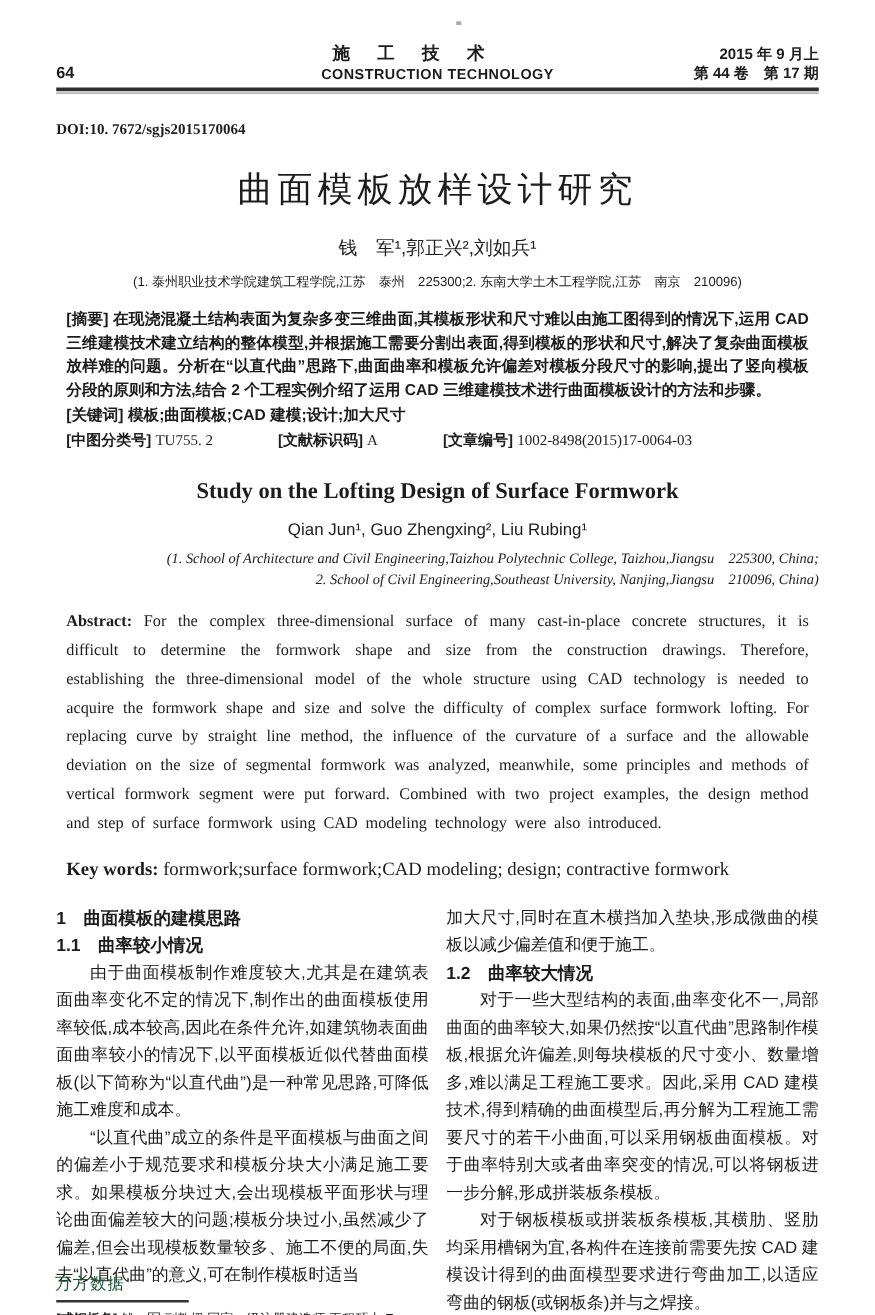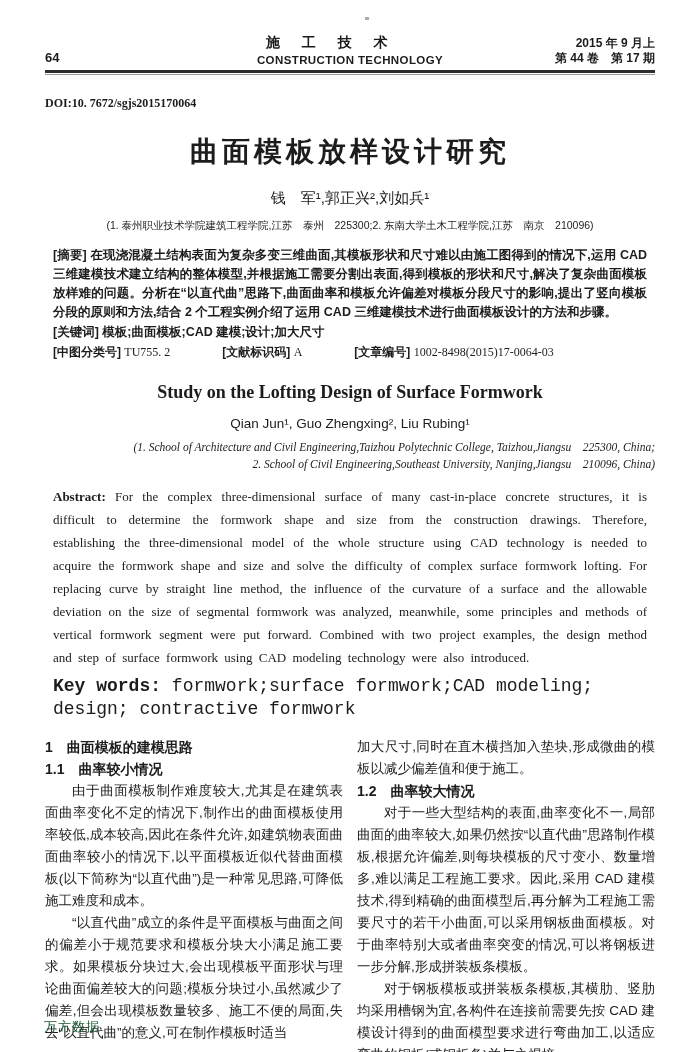--- a/index.html
+++ b/index.html
@@ -20,39 +20,39 @@
   .journal-cn { font-size:14px; font-weight:bold; letter-spacing:9px; text-indent:9px; }
   .journal-en { font-size:11.5px; font-weight:bold; letter-spacing:.4px; margin-top:2px; }
   .hdr-right { text-align:right; font-size:12px; font-weight:bold; line-height:15px; }
   .rule { margin-top:4px; }
   .rule-thick { height:3px; background:#2e2e2e; }
   .rule-thin { height:1px; background:#9a9a9a; margin-top:1px; }
 
   .doi { margin-top:21px; font-family:"Liberation Serif", serif; font-weight:bold; font-size:12px; }
 
   
-  .title-cn { margin-top:22px; text-align:center; font-size:28px; font-weight:bold; letter-spacing:4px; }
+  .title-cn { margin-top:22px; text-align:center; font-size:28px; font-weight:normal; letter-spacing:4px; }
   .authors-cn { margin-top:18px; text-align:center; font-size:15px; }
   .affil-cn { margin-top:11px; text-align:center; font-size:10.5px; }
 
   .abs-cn { margin-top:13px; padding:0 8px; font-size:12.5px; font-weight:bold; line-height:19px; text-align:justify; }
   .kw-cn  { margin-top:1px; padding:0 8px; font-size:12.5px; font-weight:bold; line-height:19px; }
   .cls-row{ margin-top:1px; padding:0 8px; display:flex; font-size:12px; line-height:19px; }
   .cls-item { white-space:nowrap; }
   .cls-item + .cls-item { margin-left:52px; }
   .cls-label { font-weight:bold; font-size:12px; }
   .cls-value { font-family:"Liberation Serif", serif; }
 
   
   .title-en { margin-top:20px; text-align:center; font-family:"Liberation Serif", serif; font-weight:bold; font-size:18px; }
   .authors-en { margin-top:13px; text-align:center; font-size:13.5px; }
   .affil-en { margin-top:8px; text-align:right; font-family:"Liberation Serif", serif; font-style:italic; font-size:11.5px; line-height:17px; }
   .abs-en { margin-top:12px; padding:0 8px; font-family:"Liberation Serif", serif; font-size:13px; line-height:23px; text-align:justify; word-spacing:3px; }
   .abs-en .lbl { font-weight:bold; word-spacing:0; }
-  .kw-en { margin-top:6px; padding:0 8px; font-family:Liberation Mono, monospace; font-size:18px; line-height:23px; }
+  .kw-en { margin-top:16px; padding:0 8px; font-family:Liberation Serif, serif; font-size:15px; line-height:23px; }
   .kw-en .lbl { font-weight:bold; }
 
   
   .columns { display:flex; gap:14px; margin-top:15px; }
   .col { width:305px; font-size:13.5px; line-height:22px; text-align:justify; }
   .sec-h { font-weight:bold; font-size:14px; text-align:left; }
   .col p.ind { text-indent:2em; }
 
   
   .fn-rule { width:106px; height:2px; background:#333; margin:9px 0 5px 0; }

